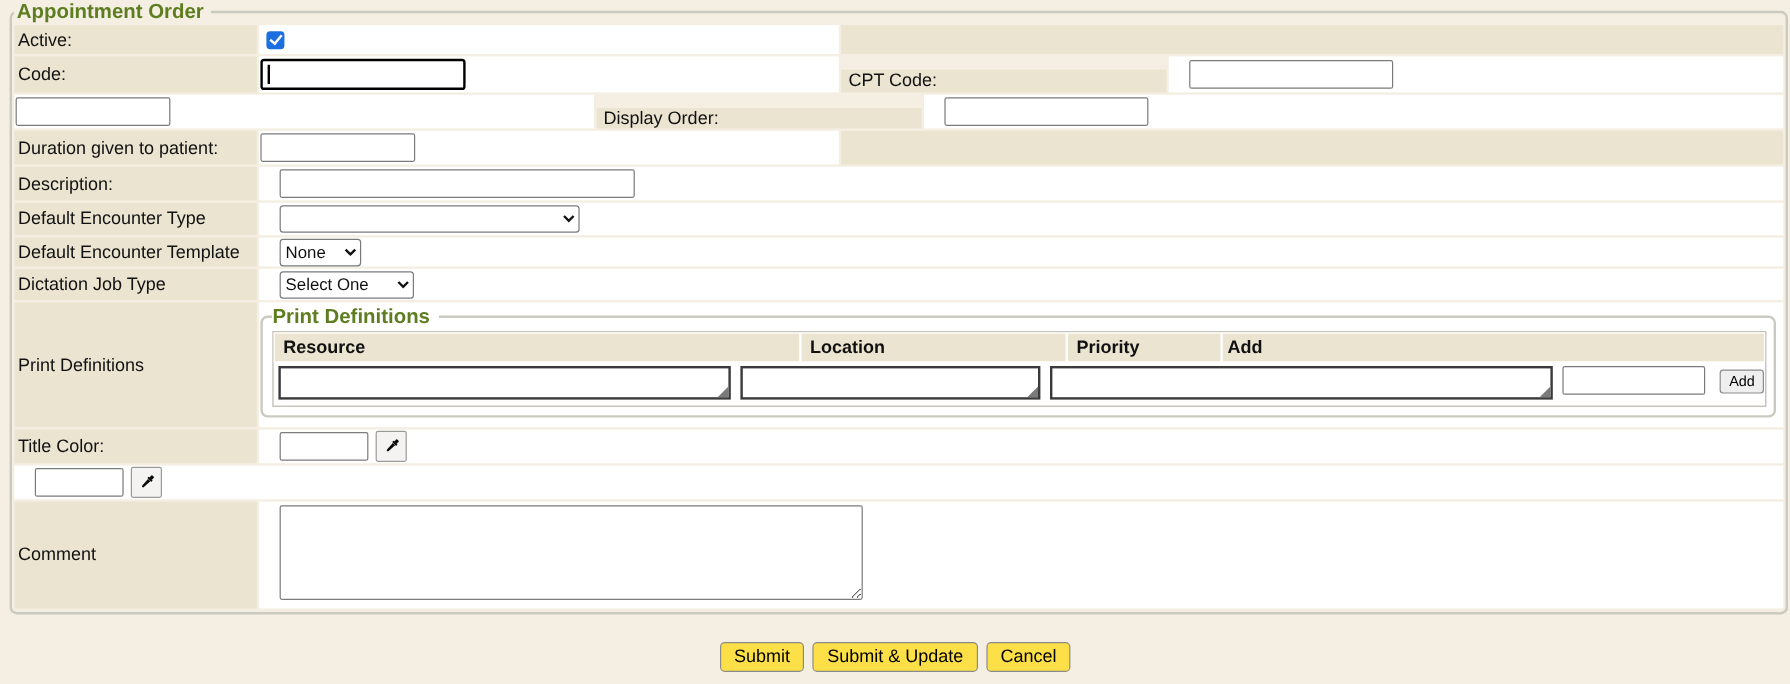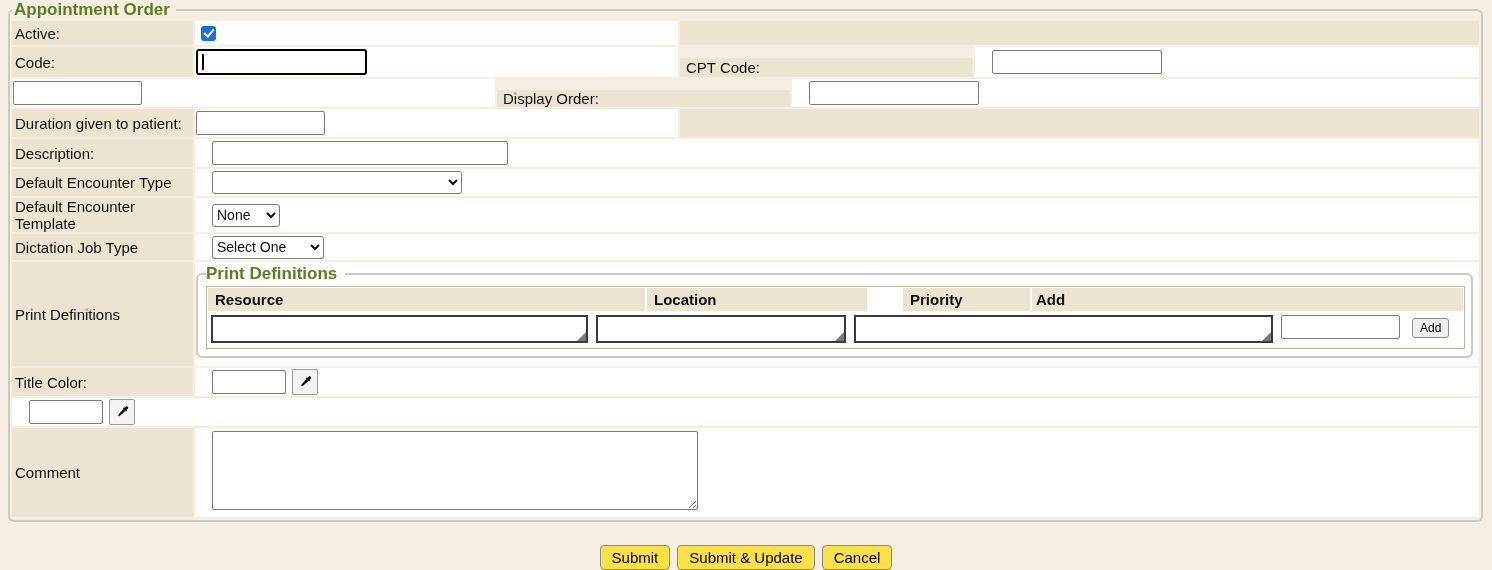--- a/index.html
+++ b/index.html
@@ -17,22 +17,22 @@
     border-radius:6px;
     padding:1px 2px 3px 2px;
   }
   legend.main-legend {
     font-size:17px; font-weight:bold; color:#5E7D20;
     padding:0 6px 0 2px;
   }
   .tbl { display:flex; flex-direction:column; gap:2px; }
   .row { display:flex; gap:2px; align-items:stretch; min-height:28px; }
   .c { display:flex; align-items:center; }
-  .lab { width:181px; background:#EAE4D1; padding-left:3px; }
-  .lab-r { width:293px; background:#EAE4D1; padding-left:6px;margin-top:11px; }
+  .lab { width:202px; background:#EAE4D1; padding-left:3px; }
+  .lab-r { width:271px; background:#EAE4D1; padding-left:6px;margin-top:11px; }
   .cw { background:#FFFFFF; }
   .w-left { width:483px; }
   .fill { flex:1;padding-left:16px; }
   .tan { background:#EAE4D1; }
 
   .ti {
     height:24px; border:1px solid #7B7B7B; border-radius:2px;
     background:#fff; font:14px "Liberation Sans", sans-serif;
     padding:2px 4px; margin-left:1px;
   }
@@ -56,21 +56,21 @@
     border:solid #fff; border-width:0 2px 2px 0; transform:rotate(40deg);
   }
 
   
   .pd-cell { flex:1; background:#fff; padding:2px 4px 4px 1px; }
   fieldset.pd { border:2px solid #CBCAC0; border-radius:6px; margin:0 2px 0 0; padding:0 6px 7px 8px; }
   legend.pd-legend { font-size:17px; font-weight:bold; color:#5E7D20; padding:0 8px 0 0; }
   .pd-table { border:1px solid #B9B6A8; background:#fff; margin-top:2px; }
   .pd-head { display:flex; gap:2px; padding:1px; background:#fff; }
   .hc { background:#EAE4D1; font-weight:bold; font-size:15px; padding:3px 0 3px 7px; }
-  .hc1 { width:437px; } .hc2 { width:220px; } .hc3 { width:425px; } .hc4 { width:127px;margin-left:34px; } .hc5 { flex:1; padding-left:4px; }
+  .hc1 { width:437px; } .hc2 { width:220px; } .hc3 { width:425px; } .hc4 { width:127px; } .hc5 { flex:1; padding-left:4px; }
   .pd-body { display:flex; align-items:flex-start; padding:3px 1px 5px 1px; }
   .lb { border:2px solid #3A3A3A; height:28px; background:#fff; position:relative; }
   .lb::after {
     content:""; position:absolute; right:0; bottom:0; width:0; height:0;
     border-style:solid; border-width:0 0 9px 9px;
     border-color:transparent transparent #7a7a7a transparent;
   }
   .lb-resource { width:377px; margin-left:3px; }
   .lb-location { width:250px; margin-left:8px; }
   .lb-printdef { width:419px; margin-left:8px; }

